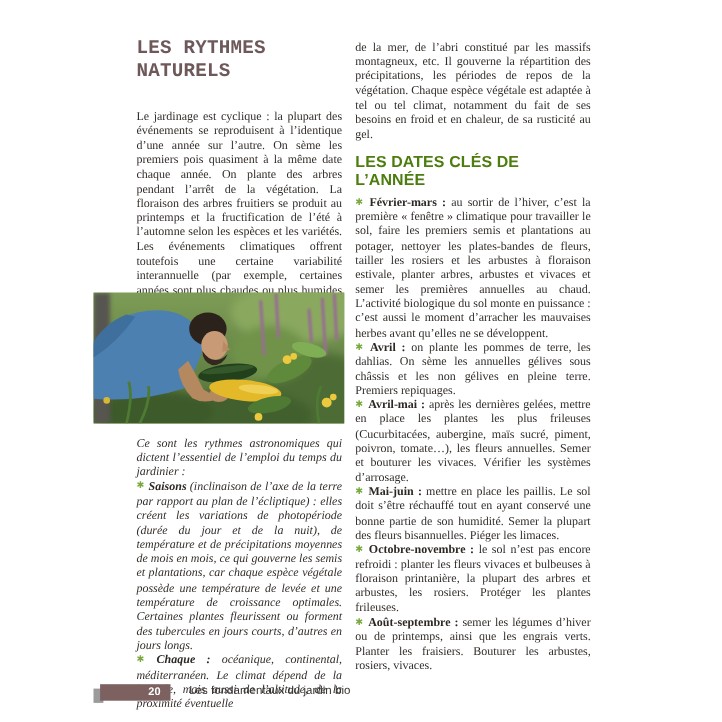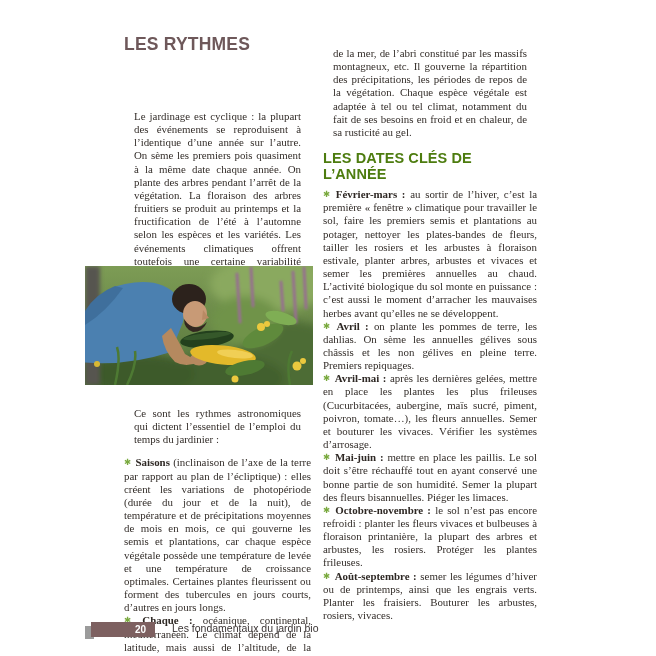--- a/index.html
+++ b/index.html
@@ -4,30 +4,30 @@
 <style>
   html,body{margin:0;padding:0;}
   body{
     width:656px;height:656px;position:relative;background:#ffffff;
     font-family:"Liberation Serif", serif;
     -webkit-font-smoothing:antialiased;
     overflow:hidden;
   }
   .page-title{
     position:absolute;left:124px;top:34px;width:200px;
-    font-family:Liberation Sans, sans-serif;
+    font-family:Liberation Mono, monospace;
     font-weight:bold;font-size:17.5px;line-height:21px;
     color:#6e585a;letter-spacing:.2px;
   }
   .body-text{
     font-size:10.9px;line-height:13.15px;text-align:justify;
-    color:#332d29;margin:10px;
+    color:#332d29;margin:0;
   }
   .col-left-p1{position:absolute;left:124px;top:100px;width:187px;}
-  .col-left-p2{position:absolute;left:124px;top:397px;width:187px;}
+  .col-left-p2{position:absolute;left:124px;top:397px;width:187px;font-style:italic;}
   .col-right{position:absolute;left:323px;top:37px;width:214px;}
   .section-heading{
     font-family:"Liberation Sans", sans-serif;
     font-weight:bold;font-size:14.5px;line-height:16px;
     color:#4d7c0f;margin:11px 0 6px 0;letter-spacing:.1px;
   }
   .bullet-para{margin:0;}
   .bullet-marker{
     color:#79a93e;font-family:"DejaVu Sans", sans-serif;
     font-size:8.5px;vertical-align:1px;padding-right:1px;
@@ -54,20 +54,21 @@
     position:absolute;left:87px;top:1px;
     font-family:"Liberation Sans", sans-serif;
     font-size:10.5px;color:#3a3434;
   }
 </style>
 </head>
 <body>
 
 <div class="page-title">
   <div>LES RYTHMES</div>
+  <div>NATURELS</div>
 </div>
 
 <div class="col-left-p1">
   <p class="body-text">Le jardinage est cyclique : la plupart des événements se reproduisent à l’identique d’une année sur l’autre. On sème les premiers pois quasiment à la même date chaque année. On plante des arbres pendant l’arrêt de la végétation. La floraison des arbres fruitiers se produit au printemps et la fructification de l’été à l’automne selon les espèces et les variétés. Les événements climatiques offrent toutefois une certaine variabilité interannuelle (par exemple, certaines années sont plus chaudes ou plus humides que d’autres).</p>
 </div>
 
 <div class="photo-frame" title="Un jardinier en t-shirt bleu penché dans un potager, récoltant deux courgettes, une verte foncée et une jaune">
   <svg width="228" height="119" viewBox="0 0 228 119">
     <defs>
       <filter id="b4" x="-40%" y="-40%" width="180%" height="180%">

